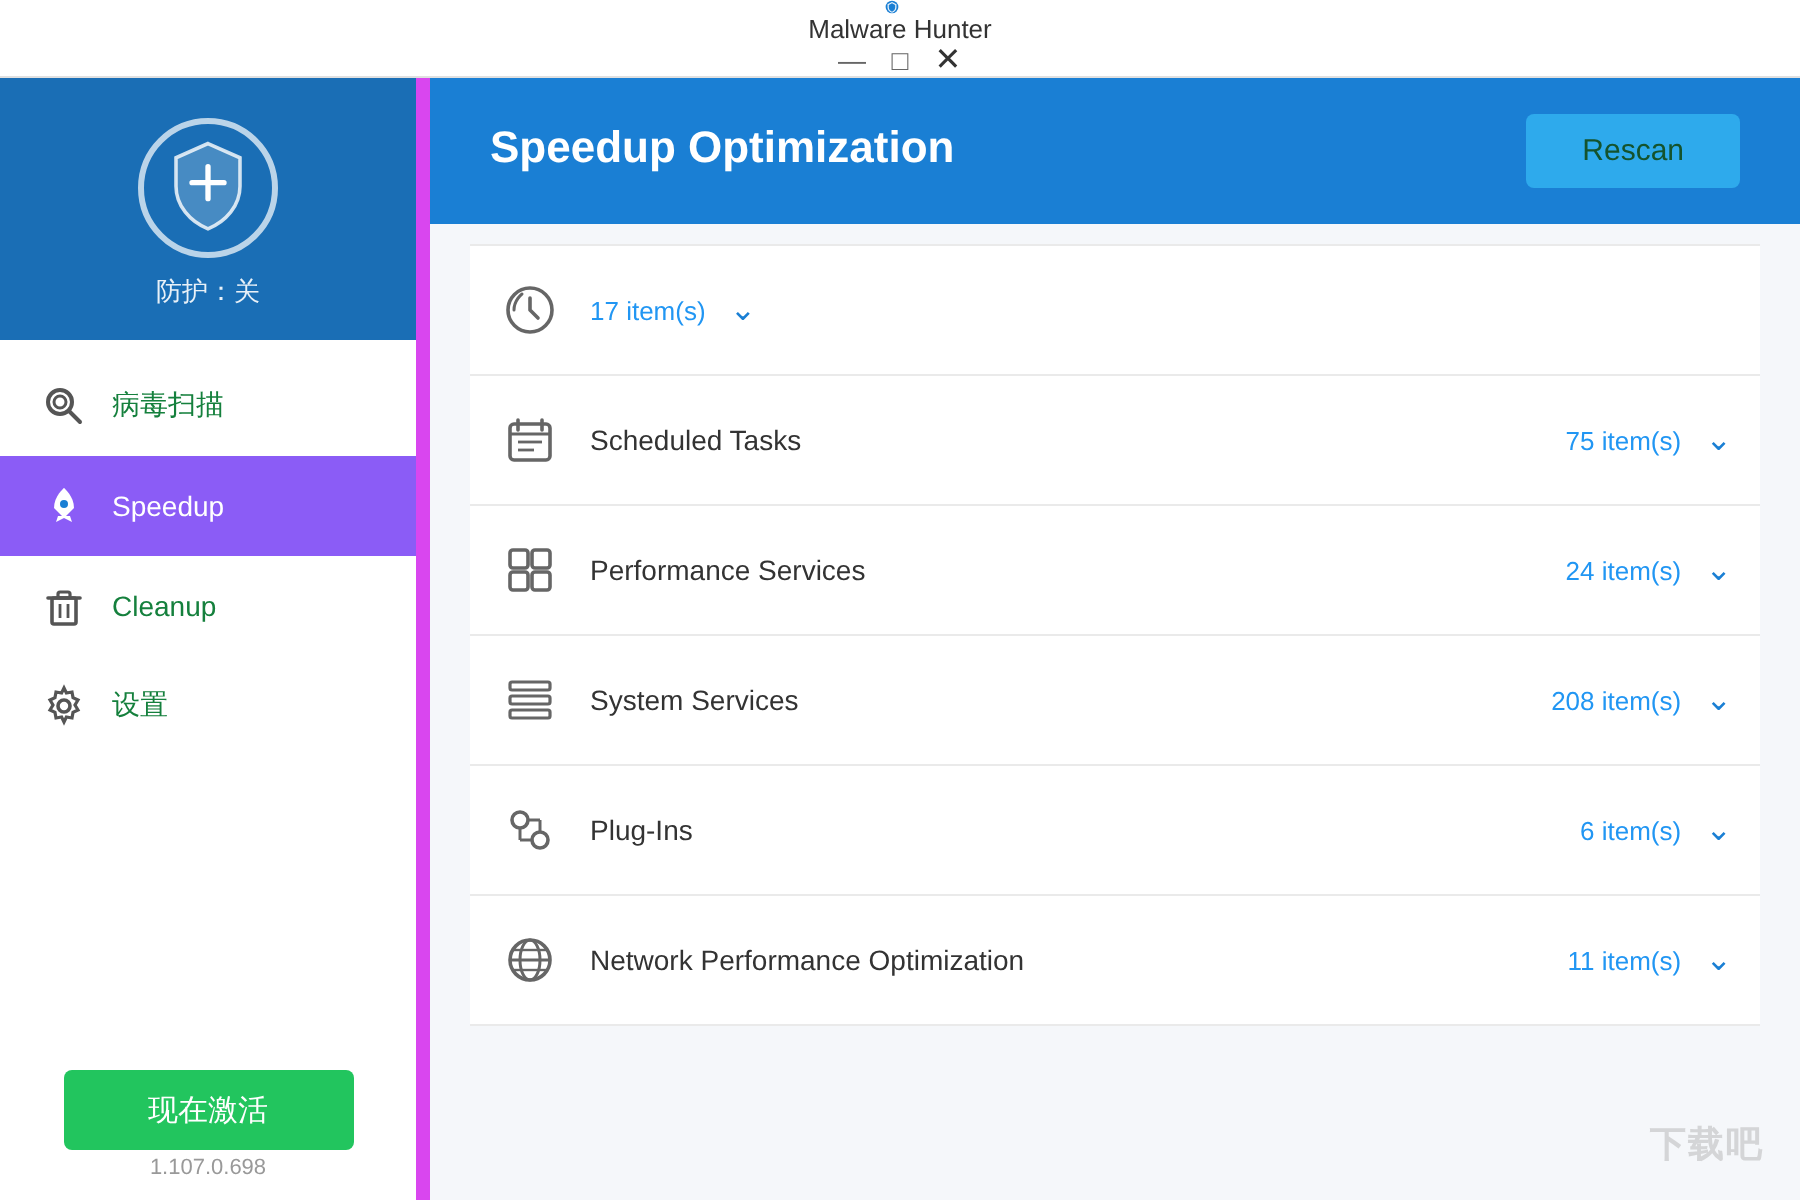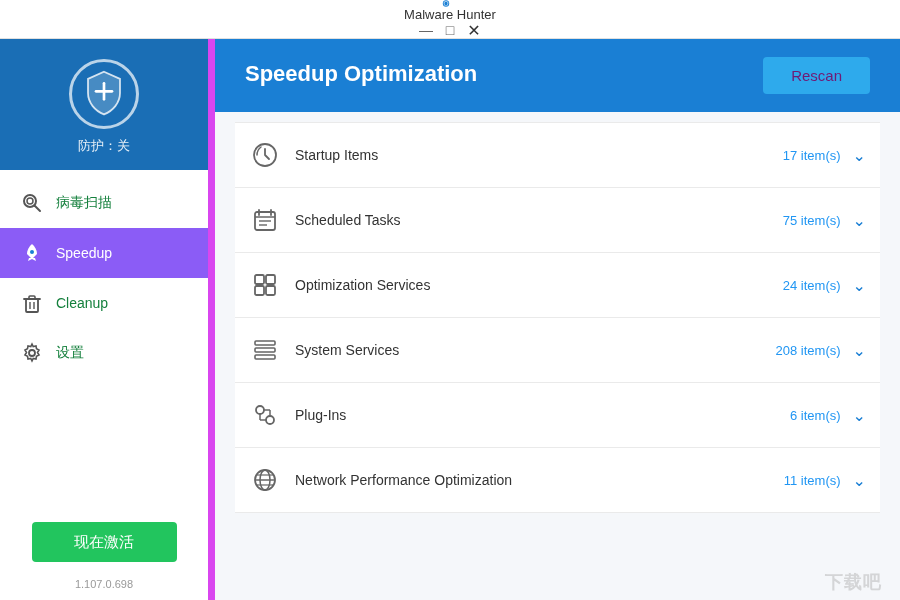--- a/index.html
+++ b/index.html
@@ -121,21 +121,21 @@
     }
     .nav-item .nav-label {
       font-size: 14px;
     }
 
     .sidebar-footer {
       padding: 15px 20px 10px;
       display: flex;
       flex-direction: column;
       align-items: center;
-      gap: 16px;
+      gap: 3px;
     }
     .activate-btn {
       width: 145px;
       height: 40px;
       background: #22c55e;
       color: #fff;
       border: none;
       border-radius: 4px;
       font-size: 15px;
       cursor: pointer;
@@ -166,21 +166,21 @@
       font-size: 22px;
       font-weight: 600;
       margin-bottom: 4px;
     }
     .main-header-text p {
       color: rgba(255,255,255,0.85);
       font-size: 13px;
     }
     .rescan-btn {
       background: #2eaaec;
-      color: #701a75;
+      color: #14532d;
       border: none;
       border-radius: 4px;
       padding: 10px 28px;
       font-size: 15px;
       cursor: pointer;
       font-weight: 500;
     }
 
     
     .item-list {
@@ -218,21 +218,21 @@
       font-size: 13px;
       margin-right: 12px;
     }
     .list-item-chevron {
       color: #1a7fd4;
       font-size: 16px;
     }
 
     .watermark {
       position: absolute;
-      bottom: 6px;
+      bottom: 16px;
       right: 18px;
       color: rgba(180,180,180,0.5);
       font-size: 18px;
       font-weight: bold;
       letter-spacing: 1px;
       pointer-events: none;
     }
 
     .main-wrapper {
       position: relative;
@@ -339,21 +339,20 @@
       <div class="item-list">
 
         <div class="list-item">
           <span class="list-item-icon">
             <svg width="26" height="26" viewBox="0 0 26 26" fill="none">
               <circle cx="13" cy="13" r="11" stroke="#666" stroke-width="1.8"></circle>
               <path d="M13 7 L13 13 L17 17" stroke="#666" stroke-width="1.8" stroke-linecap="round" stroke-linejoin="round"></path>
               <path d="M9 5 C9 5 5 8 5 13" stroke="#666" stroke-width="1.5" stroke-linecap="round" fill="none"></path>
             </svg>
           </span>
-          <span class="list-item-label">Startup Items</span>
           <span class="list-item-count">17 item(s)</span>
           <span class="list-item-chevron">⌄</span>
         </div>
 
         <div class="list-item">
           <span class="list-item-icon">
             <svg width="26" height="26" viewBox="0 0 26 26" fill="none">
               <rect x="3" y="5" width="20" height="18" rx="2" stroke="#666" stroke-width="1.8"></rect>
               <line x1="3" y1="10" x2="23" y2="10" stroke="#666" stroke-width="1.5"></line>
               <line x1="7" y1="3" x2="7" y2="8" stroke="#666" stroke-width="1.8" stroke-linecap="round"></line>
@@ -369,21 +368,21 @@
 
         <div class="list-item">
           <span class="list-item-icon">
             <svg width="26" height="26" viewBox="0 0 26 26" fill="none">
               <rect x="3" y="3" width="9" height="9" rx="1.5" stroke="#666" stroke-width="1.8"></rect>
               <rect x="14" y="3" width="9" height="9" rx="1.5" stroke="#666" stroke-width="1.8"></rect>
               <rect x="3" y="14" width="9" height="9" rx="1.5" stroke="#666" stroke-width="1.8"></rect>
               <rect x="14" y="14" width="9" height="9" rx="1.5" stroke="#666" stroke-width="1.8"></rect>
             </svg>
           </span>
-          <span class="list-item-label">Optimization Services</span>
+          <span class="list-item-label">Performance Services</span>
           <span class="list-item-count">24 item(s)</span>
           <span class="list-item-chevron">⌄</span>
         </div>
 
         <div class="list-item">
           <span class="list-item-icon">
             <svg width="26" height="26" viewBox="0 0 26 26" fill="none">
               <rect x="3" y="4" width="20" height="4" rx="1" stroke="#666" stroke-width="1.6"></rect>
               <rect x="3" y="11" width="20" height="4" rx="1" stroke="#666" stroke-width="1.6"></rect>
               <rect x="3" y="18" width="20" height="4" rx="1" stroke="#666" stroke-width="1.6"></rect>

